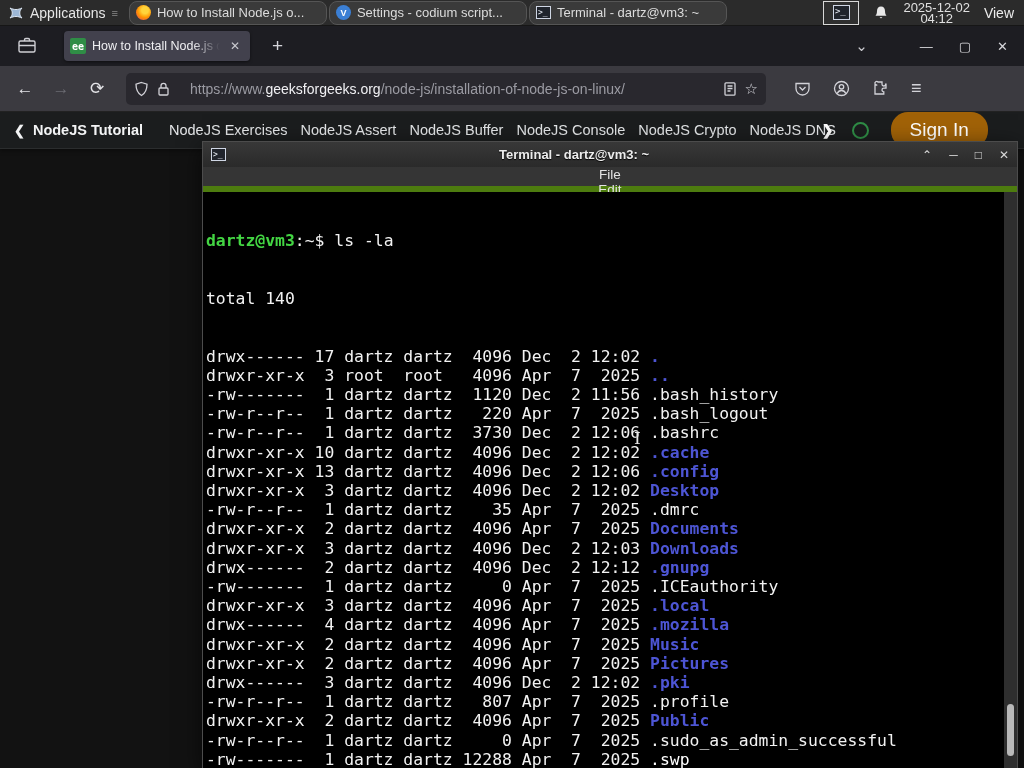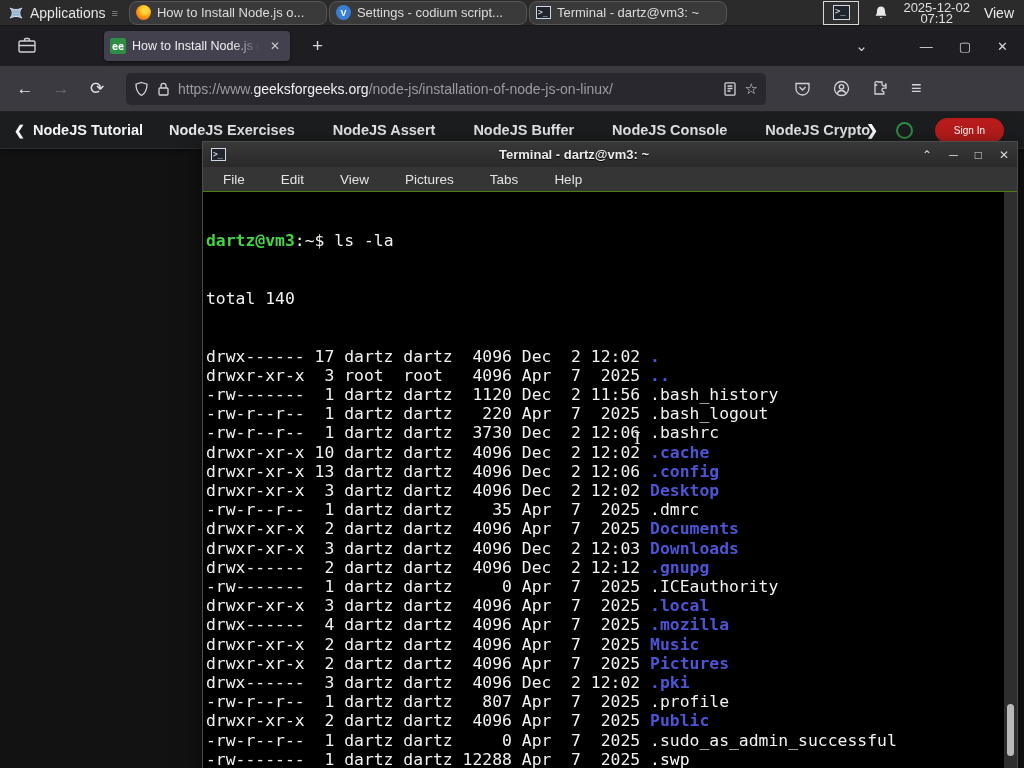--- a/index.html
+++ b/index.html
@@ -33,21 +33,21 @@
   .tray-term-box .term-glyph { width:17px; height:15px; font-size:9px; }
   .bell { width:16px; height:16px; }
   .clock { text-align:center; color:#e0e0e0; font-size:13px; line-height:11px; }
   .panel-user { color:#ececec; font-size:14px; }
 
   
   .tabbar { position:absolute; left:0; top:26px; width:1024px; height:40px;
     background:var(--tabbar-bg,#1d1d22); display:flex; align-items:center; z-index:10; }
   .ffview { width:30px; height:28px; margin:0 4px 0 12px; border-radius:4px;
     display:flex; align-items:center; justify-content:center; }
-  .tab { width:186px; height:30px; margin-left:58px; background:var(--tab-active-bg,#42414d);
+  .tab { width:186px; height:30px; margin-left:18px; background:var(--tab-active-bg,#42414d);
     border-radius:4px; display:flex; align-items:center; padding:0 6px; gap:6px;
     box-shadow:0 1px 3px rgba(0,0,0,.5); }
   .favicon { width:16px; height:16px; background:var(--gfg-green,#2f8d46); border-radius:2px;
     color:#fff; font-size:10px; font-weight:bold; display:flex; align-items:center;
     justify-content:center; flex:none; font-family:"DejaVu Sans Mono",monospace; }
   .tab-title { color:#efeff2; font-size:12.5px; white-space:nowrap; overflow:hidden; flex:1;
     -webkit-mask-image:linear-gradient(90deg,#000 78%,transparent); 
     mask-image:linear-gradient(90deg,#000 78%,transparent); }
   .tab-close { color:#c9c9cf; font-size:12px; padding:2px 4px; border-radius:3px; }
   .newtab { color:#d5d5da; font-size:19px; margin-left:14px; padding:0 8px; font-weight:300; }
@@ -60,53 +60,53 @@
     background:var(--toolbar-bg,#3b3a40); display:flex; align-items:center;
     border-bottom:1px solid #222; z-index:10; }
   .navbtn { width:30px; height:30px; display:flex; align-items:center; justify-content:center;
     font-size:17px; color:#e4e4e8; margin-left:6px; border-radius:4px; }
   .navbtn.back { margin-left:10px; }
   .navbtn.disabled { color:#6b6b72; }
   .urlbar { margin-left:14px; width:640px; height:32px; background:var(--urlbar-bg,#29282e);
     border-radius:5px; display:flex; align-items:center; padding:0 8px; gap:8px; }
   .urlbar svg { flex:none; }
   .url-text { flex:1; font-size:14px; white-space:nowrap; overflow:hidden;
-    color:#9b9ba3; }
+    color:#9b9ba3;margin-left:12px; }
   .url-text .domain { color:#f1f1f4; }
   .url-icon { color:#d2d2d8; font-size:15px; flex:none; }
   .toolbar-right { display:flex; align-items:center; gap:22px; margin-left:28px; color:#d2d2d8; }
 
   
   .page { position:absolute; left:0; top:112px; width:1024px; height:656px;
     background:var(--page-bg,#121212); z-index:5; }
   .gfg-navbar { height:37px; background:var(--gfg-nav-bg,#1b1d1e); display:flex;
     align-items:center; padding:0 14px; gap:0; border-bottom:1px solid #2b2d2e;
     box-shadow:0 2px 4px rgba(0,0,0,.35); }
   .gfg-back { display:flex; align-items:center; gap:8px; color:#f3f4f5; font-size:14.5px;
     font-weight:600; margin-right:26px; white-space:nowrap; }
   .gfg-back .chev { font-size:13px; font-weight:bold; }
-  .gfg-items { display:flex; align-items:center; gap:38px; overflow:hidden; white-space:nowrap;font-weight:bold; }
+  .gfg-items { display:flex; align-items:center; gap:13px; overflow:hidden; white-space:nowrap; }
   .gfg-item { color:#e4e6e8; font-size:14.5px; }
   .gfg-more { color:#ffffff; font-size:14px; font-weight:bold; margin-left:-14px; z-index:2; }
   .gfg-search { width:17px; height:17px; border:2.5px solid var(--gfg-green,#2f8d46);
     border-radius:50%; margin:0 22px 0 18px; flex:none; }
-  .gfg-signin { background:#b91c1c; color:#fff; font-size:10px; padding:7px 19px;
+  .gfg-signin { background:#a16207; color:#fff; font-size:19px; padding:7px 19px;
     border-radius:17px; flex:none; margin-right:6px; }
 
   
   .terminal { position:absolute; left:202px; top:141px; width:816px; height:627px;
     background:var(--term-bg,#000); z-index:30; border:1px solid #4c4c4c; border-bottom:none;
     box-shadow:0 6px 22px rgba(0,0,0,.6); }
   .term-titlebar { height:25px; background:linear-gradient(#383838,#2a2a2a);
     display:flex; align-items:center; padding:0 8px; gap:8px; }
   .term-title { flex:1; text-align:center; color:#ececec; font-size:13px; font-weight:bold;
     text-shadow:0 1px 1px #000; white-space:nowrap; overflow:hidden; }
   .term-controls { display:flex; align-items:center; gap:17px; color:#d9d9d9; font-size:12px; }
   .term-menubar { height:25px; background:var(--term-menu-bg,#353535); display:flex;
-    align-items:center; padding:0 10px; gap:16px; border-bottom:1px solid #4d7c0f; }
+    align-items:center; padding:0 10px; gap:0; border-bottom:6px solid #4d7c0f;flex-direction:column; }
   .term-menubar span { color:#e3e3e3; font-size:13.5px; padding:0 10px; }
   .term-body { position:relative; height:649px; background:var(--term-bg,#000);
     font-family:"DejaVu Sans Mono",monospace; font-size:16.4px; line-height:19.2px;
     color:#f2f2f2; padding:1px 14px 0 3px; white-space:pre; overflow:hidden; }
   .trow { white-space:pre; }
   .prompt-user { color:var(--term-green,#43d543); font-weight:bold; }
   .fname.dir { color:var(--term-blue,#4d55d4); font-weight:bold; }
   .fname.dim { color:#ffffff; }
   .term-scrollbar { position:absolute; right:0; top:50px; width:13px; height:577px;
     background:#2e2e2e; }
@@ -153,21 +153,21 @@
         <span class="term-glyph">&gt;_</span>
       </div>
       <span class="bell">
         <svg width="16" height="16" viewBox="0 0 16 16" fill="#e8e8e8">
           <path d="M8 1.5c-2.6 0-4 2-4 4.4 0 3-1 4.3-1.6 4.9h11.2C13 10.2 12 8.9 12 5.9 12 3.5 10.6 1.5 8 1.5z"></path>
           <path d="M6.6 12.2a1.5 1.5 0 0 0 2.8 0z"></path>
         </svg>
       </span>
       <div class="clock">
         <div>2025-12-02</div>
-        <div>07:12</div>
+        <div>04:12</div>
       </div>
       <span class="panel-user">View</span>
     </div>
   </div>
 
   <div class="tabbar">
     <div class="ffview">
       <svg width="20" height="18" viewBox="0 0 20 18" fill="none" stroke="#cfcfd4" stroke-width="1.4">
         <rect x="2" y="4" width="16" height="11" rx="1.5"></rect>
         <path d="M2 8.5h16M7.5 4V2.8A1.3 1.3 0 0 1 8.8 1.5h2.4a1.3 1.3 0 0 1 1.3 1.3V4"></path>

